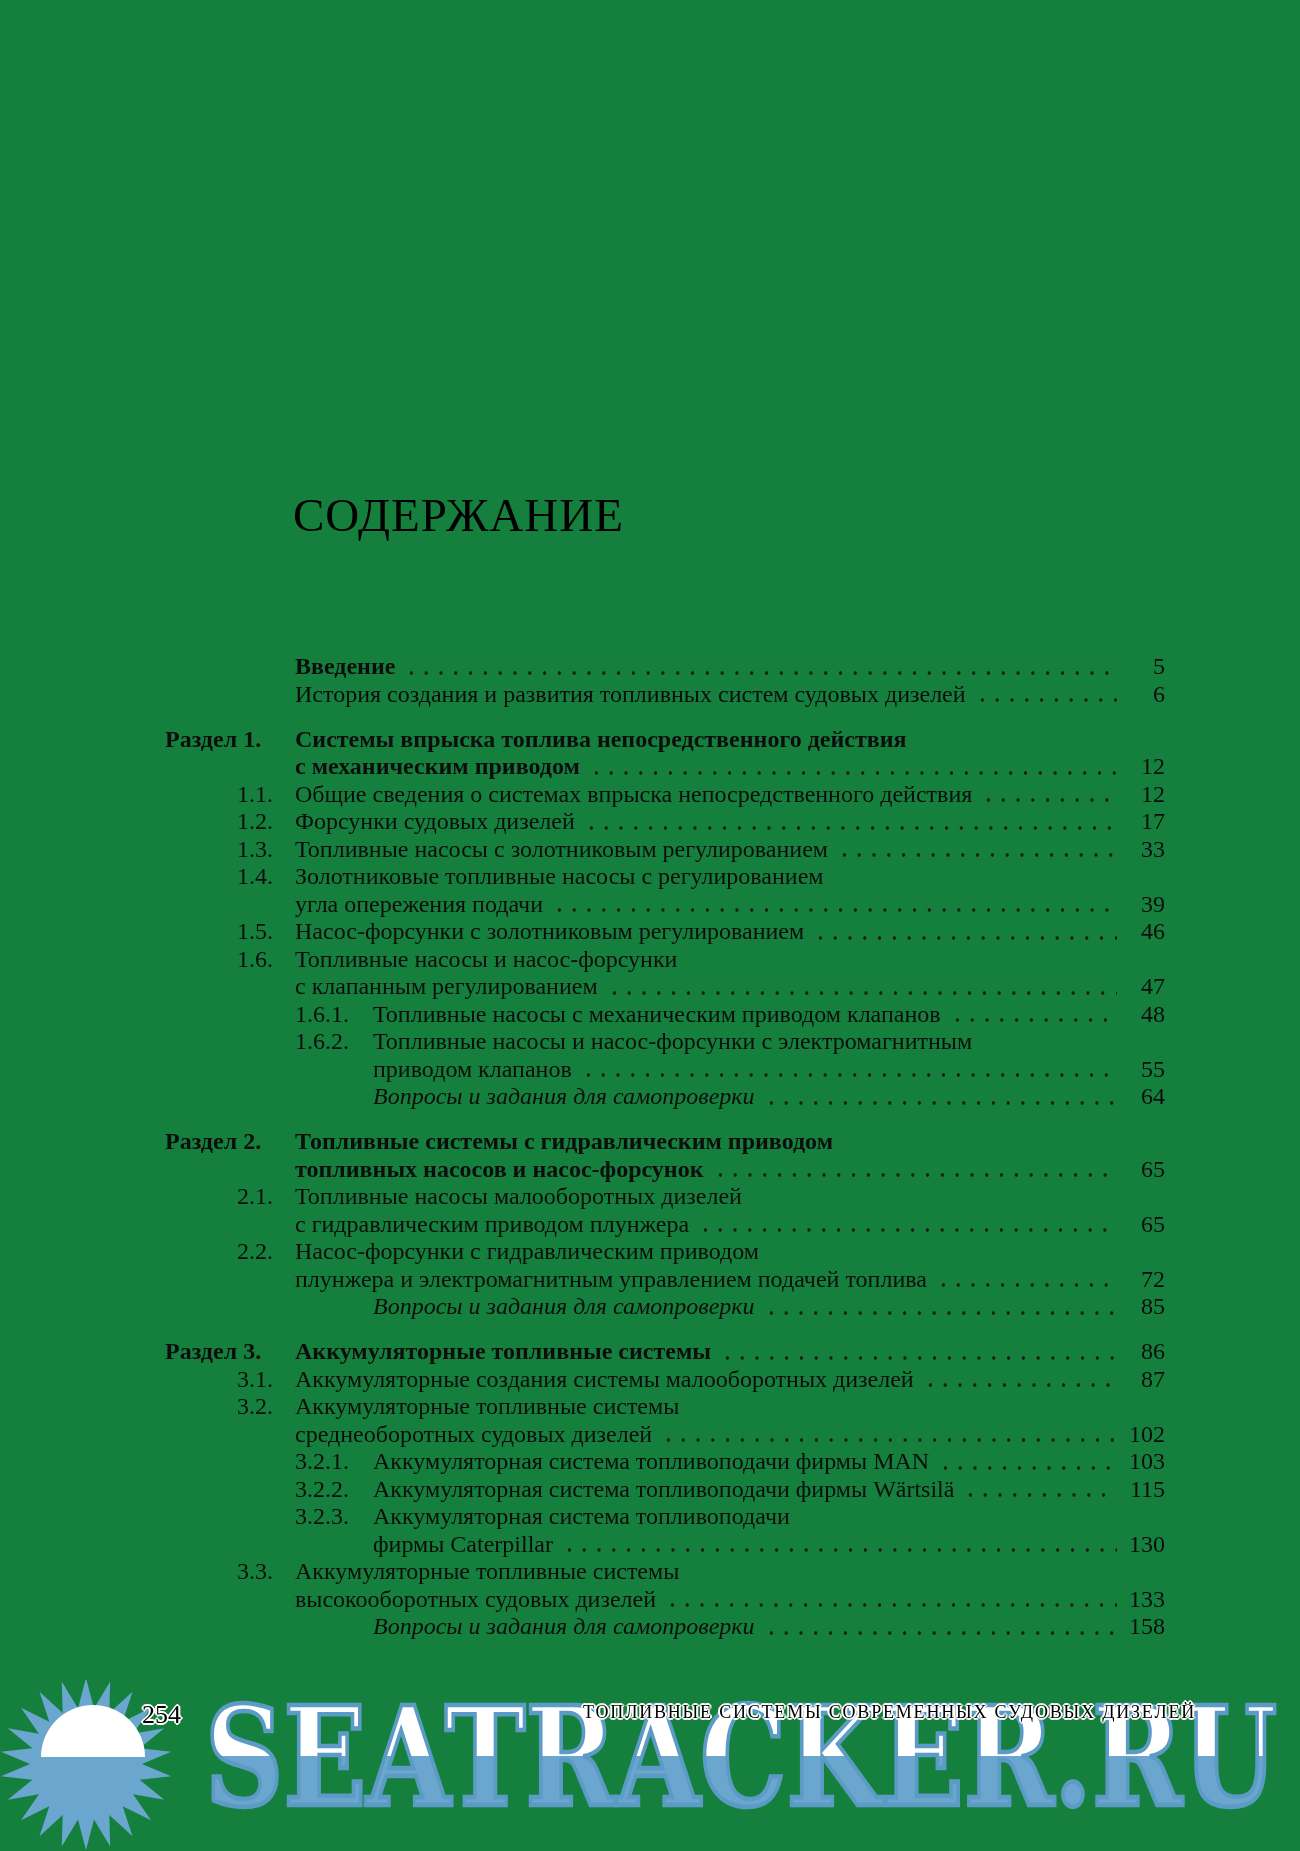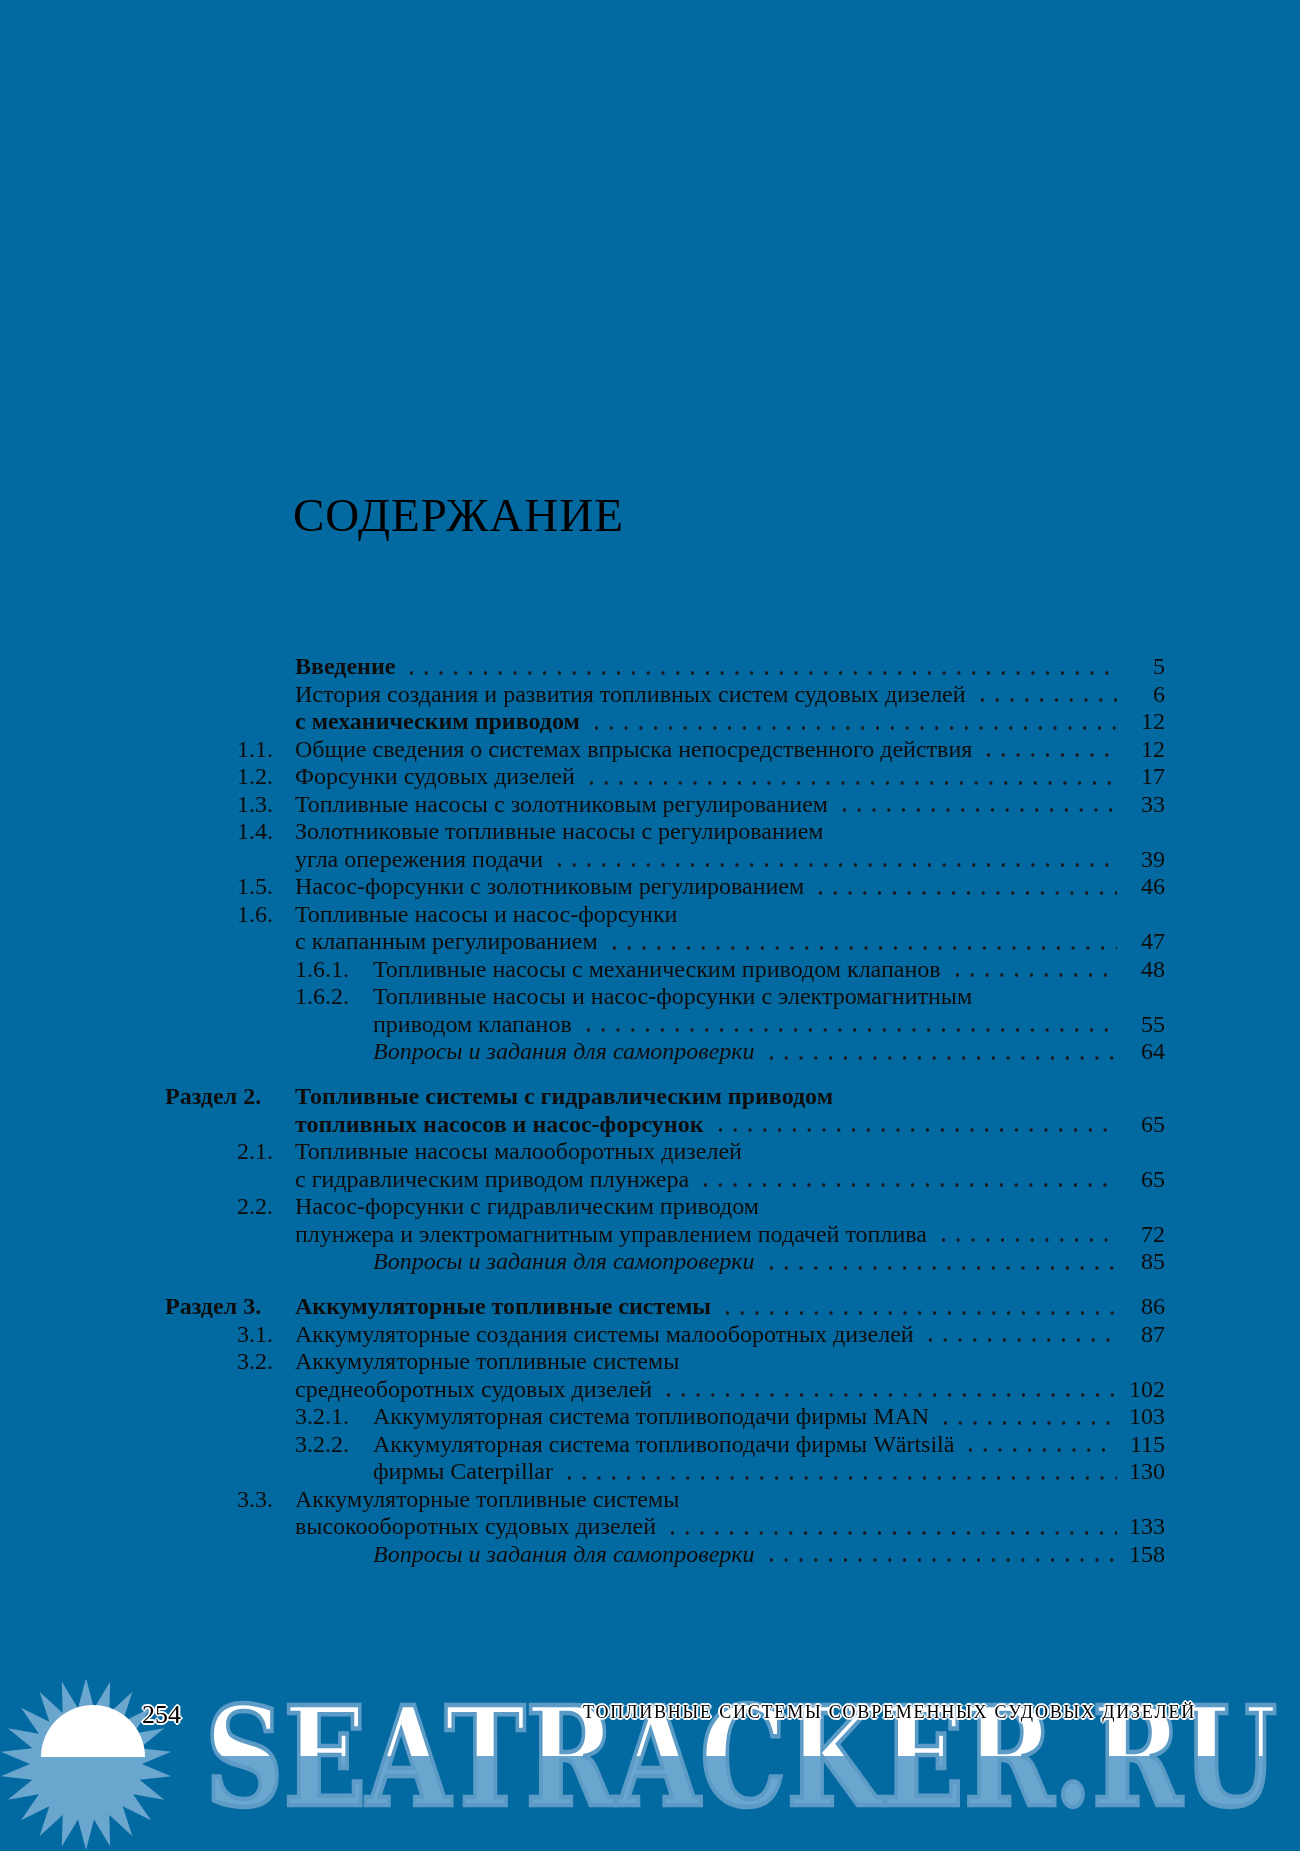--- a/index.html
+++ b/index.html
@@ -1,18 +1,18 @@
 <!DOCTYPE html>
 <html><head>
 <meta charset="utf-8">
 <style>
   html,body{margin:0;padding:0;background:#888;}
   .page{
     position:relative;width:1300px;height:1851px;margin:0 auto;
-    background:#0369a1;overflow:hidden;
+    background:#15803d;overflow:hidden;
     font-family:"Liberation Serif","DejaVu Serif",serif;color:#111;
   }
   .page-title{
     position:absolute;left:293px;top:492px;margin:0;
     font-size:47px;font-weight:normal;line-height:1;letter-spacing:1px;color:#000;
   }
   .toc{
     position:absolute;left:165px;top:653px;width:1000px;font-size:24px;color:#0d0d0d;
   }
   .toc-row{position:relative;display:flex;align-items:flex-end;height:27.5px;line-height:27.5px;white-space:nowrap;}
@@ -59,20 +59,24 @@
       <div class="toc-row i-intro">
         <span class="toc-text st-bold">Введение</span>
         <span class="toc-dots"></span>
         <span class="toc-page">5</span>
       </div>
       <div class="toc-row i-intro">
         <span class="toc-text">История создания и развития топливных систем судовых дизелей</span>
         <span class="toc-dots"></span>
         <span class="toc-page">6</span>
       </div>
+      <div class="toc-row i-razdel gap">
+        <span class="toc-label">Раздел 1.</span>
+        <span class="toc-text st-bold">Системы впрыска топлива непосредственного действия</span>
+      </div>
       <div class="toc-row i-cont1">
         <span class="toc-text st-bold">с механическим приводом</span>
         <span class="toc-dots"></span>
         <span class="toc-page">12</span>
       </div>
       <div class="toc-row i-sub">
         <span class="toc-label">1.1.</span>
         <span class="toc-text">Общие сведения о системах впрыска непосредственного действия</span>
         <span class="toc-dots"></span>
         <span class="toc-page">12</span>
@@ -190,20 +194,24 @@
         <span class="toc-label">3.2.1.</span>
         <span class="toc-text">Аккумуляторная система топливоподачи фирмы MAN</span>
         <span class="toc-dots"></span>
         <span class="toc-page">103</span>
       </div>
       <div class="toc-row i-subsub">
         <span class="toc-label">3.2.2.</span>
         <span class="toc-text">Аккумуляторная система топливоподачи фирмы Wärtsilä</span>
         <span class="toc-dots"></span>
         <span class="toc-page">115</span>
+      </div>
+      <div class="toc-row i-subsub">
+        <span class="toc-label">3.2.3.</span>
+        <span class="toc-text">Аккумуляторная система топливоподачи</span>
       </div>
       <div class="toc-row i-cont2">
         <span class="toc-text">фирмы Caterpillar</span>
         <span class="toc-dots"></span>
         <span class="toc-page">130</span>
       </div>
       <div class="toc-row i-sub">
         <span class="toc-label">3.3.</span>
         <span class="toc-text">Аккумуляторные топливные системы</span>
       </div>

